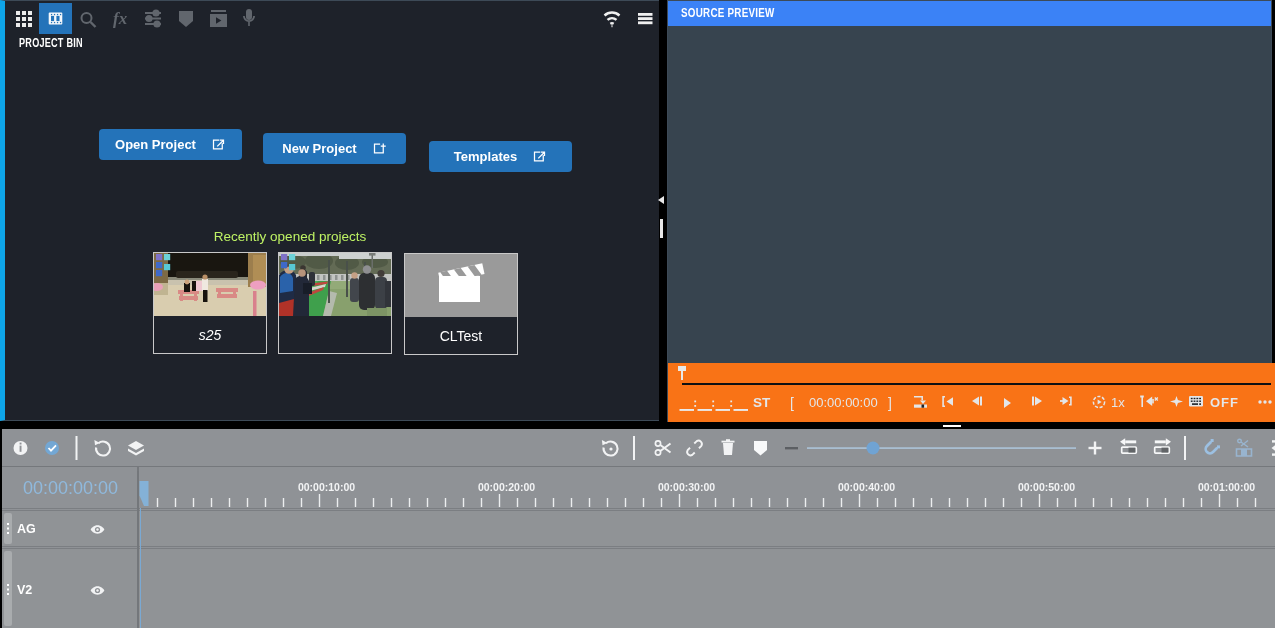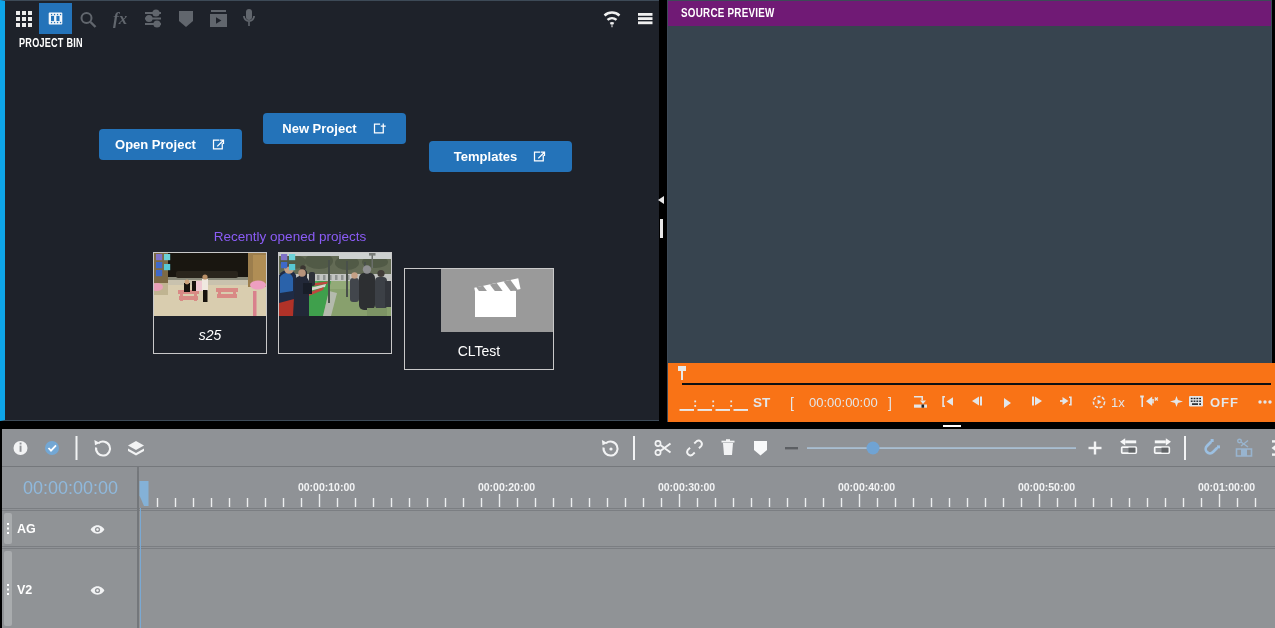--- a/index.html
+++ b/index.html
@@ -89,34 +89,34 @@
     </g>
   </svg>
   <div class="abs" style="left:13.5px;top:35px;font-size:12px;font-weight:bold;color:#fff;letter-spacing:.3px;transform:scaleX(0.76);transform-origin:0 0;">PROJECT BIN</div>
 
   <div class="abs btn" style="left:94px;top:128px;width:143px;">
     <span>Open Project</span>
     <svg width="15" height="15" viewBox="0 0 24 24" fill="#fff">
         <path d="M4 4h9v2H5v12h12v-8h2v10H3V4h1zm10 0h7v7h-2V7.4l-8.3 8.3-1.4-1.4L17.6 6H14V4z"></path>
       </svg>
   </div>
-  <div class="abs btn" style="left:258px;top:112px;width:143px;">
+  <div class="abs btn" style="left:258px;top:132px;width:143px;">
     <span>New Project</span>
     <svg width="15" height="15" viewBox="0 0 24 24" fill="#fff">
         <path d="M4 4h9v2H5v12h12v-8h2v10H3V4h1zm13 0h2v3h3v2h-3v3h-2V9h-3V7h3V4z"></path>
       </svg>
   </div>
   <div class="abs btn" style="left:424px;top:128px;width:143px;margin-top:12px;">
     <span>Templates</span>
     <svg width="15" height="15" viewBox="0 0 24 24" fill="#fff">
         <path d="M4 4h9v2H5v12h12v-8h2v10H3V4h1zm10 0h7v7h-2V7.4l-8.3 8.3-1.4-1.4L17.6 6H14V4z"></path>
       </svg>
   </div>
 
-  <div class="abs" style="left:0;top:228px;width:570px;text-align:center;color:#8b5cf6;font-size:13.5px;"><span>Recently opened projects</span></div>
+  <div class="abs" style="left:0;top:228px;width:570px;text-align:center;color:#bef264;font-size:13.5px;"><span>Recently opened projects</span></div>
 
   <div class="abs card" style="left:148px;top:251px;font-style:italic;">
     <div class="thumb">
       <svg width="112" height="63" viewBox="0 0 112 63">
         <rect width="112" height="63" fill="#d9cdaf"></rect>
         <rect width="112" height="30" fill="#191610"></rect>
         <rect x="0" y="0" width="14" height="34" fill="#7d6a45"></rect>
         <rect x="94" y="0" width="18" height="36" fill="#9c7e4d"></rect>
         <rect x="99" y="2" width="13" height="34" fill="#b08e55"></rect>
         <rect x="14" y="24" width="80" height="3" fill="#8a8a7a"></rect>
@@ -236,21 +236,21 @@
           <rect x="24" y="30" width="9" height="11" fill="#181d28"></rect>
         </g>
 
         <rect x="2" y="1" width="6.2" height="6.2" fill="#7e72c8"></rect>
         <rect x="10" y="1" width="6.2" height="6.2" fill="#6cd1d8"></rect>
         <rect x="2" y="9" width="6.2" height="6.2" fill="#3f69c8"></rect>
         <rect x="10" y="11" width="6.2" height="6.2" fill="#58c8d4"></rect>
       </svg>
     </div>
   </div>
-  <div class="abs card" style="left:399px;top:267px;padding-left:36px;">
+  <div class="abs card" style="left:399px;top:252px;">
     <div class="thumb" style="background:#9a9a9a;">
       <svg width="112" height="63" viewBox="0 0 112 63">
         <rect width="112" height="63" fill="#9a9a9a"></rect>
 
         <g transform="translate(56,20) rotate(-12)">
           <rect x="-22" y="-6" width="45" height="11" fill="#fff"></rect>
           <g fill="#9a9a9a">
             <path d="M-20 -6 l7 0 5 11 -7 0z"></path>
             <path d="M-6 -6 l7 0 5 11 -7 0z"></path>
             <path d="M8 -6 l7 0 5 11 -7 0z"></path>
@@ -268,21 +268,21 @@
   .btn{height:31px;background:#2473b9;border-radius:4px;display:flex;align-items:center;justify-content:center;gap:15px;color:#fff;font-size:13px;font-weight:bold;}
   .card{width:112px;height:100px;border:1px solid #c9c9c9;background:#1e222a;}
   .thumb{width:112px;height:63px;position:relative;overflow:hidden;}
   .cname{position:absolute;left:0;right:0;top:63px;bottom:0;display:flex;align-items:center;justify-content:center;color:#fff;font-size:14px;}
 </style>
 
 <div class="abs" style="left:658px;top:196px;width:0;height:0;border-top:4px solid transparent;border-bottom:4px solid transparent;border-right:6px solid #e8e8e8;"></div>
 <div class="abs" style="left:660px;top:219px;width:3px;height:19px;background:#e8e8e8;"></div>
 
 <div class="abs" style="left:667px;top:0;width:605px;height:421.5px;background:#37444f;border:1px solid #3d4a57;box-sizing:border-box;">
-  <div class="abs" style="left:0;top:0;width:603px;height:25px;background:#701a75;">
+  <div class="abs" style="left:0;top:0;width:603px;height:25px;background:#3b82f6;">
     <div class="abs" style="left:13px;top:4.5px;font-size:12px;font-weight:bold;color:#fff;letter-spacing:.3px;transform:scaleX(0.82);transform-origin:0 0;">SOURCE PREVIEW</div>
   </div>
 
   <div class="abs" style="left:0;top:362px;width:603px;height:58.5px;background:#f97316;padding-left:36px;">
 
     <div class="abs" style="left:10px;top:3px;width:7.5px;height:5px;background:#e8e8e8;"></div>
     <div class="abs" style="left:12.7px;top:3px;width:2.2px;height:14px;background:#e8e8e8;"></div>
 
     <div class="abs" style="left:14px;top:20px;width:589px;height:2px;background:#0d1013;"></div>
 

